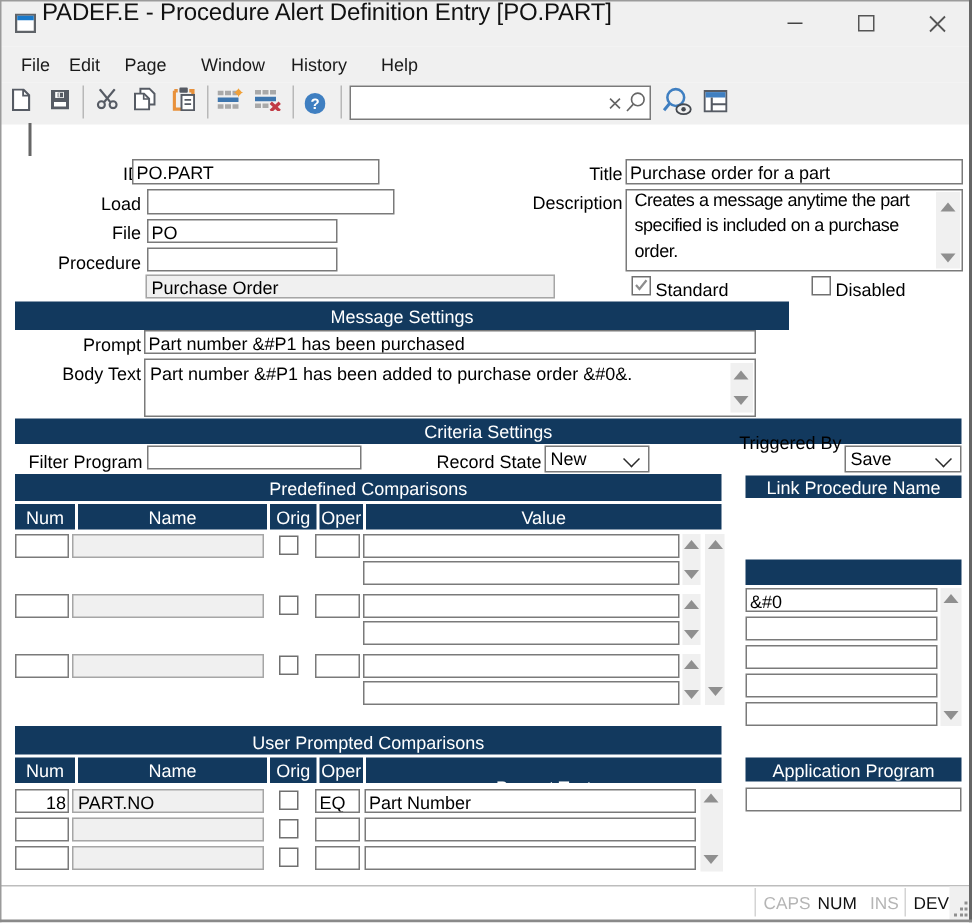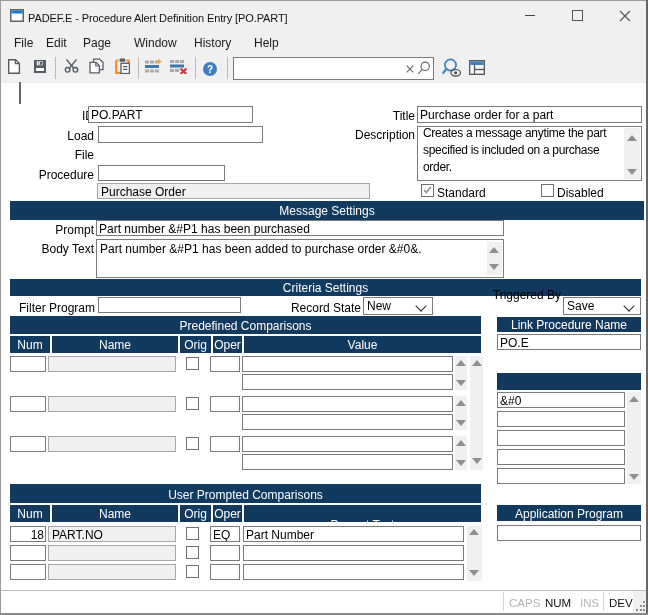--- a/index.html
+++ b/index.html
@@ -34,21 +34,21 @@
   <div class="abs" style="left:0;top:0;width:648px;height:1px;background:#9b9b9b;z-index:50"></div>
   <div class="abs" style="left:0;top:0;width:1px;height:615px;background:#9b9b9b;z-index:50"></div>
   <div class="abs" style="left:646px;top:0;width:2px;height:615px;background:#666;z-index:50"></div>
   <div class="abs" style="left:0;top:613px;width:648px;height:2px;background:#8a8a8a;z-index:50"></div>
 
   <div id="titlebar">
     <svg class="abs" style="left:10px;top:9px" width="14" height="13" viewBox="0 0 14 13">
       <rect x="0.75" y="0.75" width="12.5" height="11.5" fill="#fff" stroke="#5f6368" stroke-width="1.5"></rect>
       <rect x="1.5" y="1.5" width="11" height="3" fill="#1979ca"></rect>
     </svg>
-    <div class="abs" style="left:28px;top:12px;color:#111;font-size:11px;letter-spacing:-0.1px">PADEF.E - Procedure Alert Definition Entry [PO.PART]</div>
+    <div class="abs" style="left:28px;top:0;color:#111;font-size:16px;letter-spacing:-0.1px">PADEF.E - Procedure Alert Definition Entry [PO.PART]</div>
     <div class="abs" style="left:525px;top:15px;width:10px;height:1px;background:#444"></div>
     <div class="abs" style="left:572px;top:10px;width:11px;height:11px;border:1px solid #555"></div>
     <svg class="abs" style="left:619px;top:10px" width="12" height="12" viewBox="0 0 12 12">
       <path d="M1 1 L11 11 M11 1 L1 11" stroke="#555" stroke-width="1.2"></path>
     </svg>
   </div>
 
   <div id="menubar">
     <div class="menuitem" style="left:14px">File</div>
     <div class="menuitem" style="left:46px">Edit</div>
@@ -147,20 +147,21 @@
     </svg>
   </div>
 
   <div class="abs" style="left:19px;top:82px;width:2px;height:22px;background:#666"></div>
 
   <div class="lbl" style="left:0px;top:109px;width:94px">ID</div>
   <div class="inp" style="left:88px;top:106px;width:165px;height:17px">PO.PART</div>
   <div class="lbl" style="left:0px;top:129px;width:94px">Load</div>
   <div class="inp" style="left:98px;top:126px;width:165px;height:17px"></div>
   <div class="lbl" style="left:0px;top:148px;width:94px">File</div>
+  <div class="inp" style="left:98px;top:146px;width:127px;height:16px">PO</div>
   <div class="lbl" style="left:0px;top:168px;width:94px">Procedure</div>
   <div class="inp" style="left:98px;top:165px;width:127px;height:16px"></div>
   <div class="ro" style="left:97px;top:183px;width:273px;height:16px">Purchase Order</div>
 
   <div class="lbl" style="left:300px;top:109px;width:115px">Title</div>
   <div class="inp" style="left:417px;top:106px;width:225px;height:17px">Purchase order for a part</div>
   <div class="lbl" style="left:300px;top:128px;width:115px">Description</div>
   <div class="abs" style="left:417px;top:126px;width:225px;height:55px;border:1px solid #7a7a7a;background:#fff">
     <div class="abs" style="left:5px;top:-2px;width:197px;line-height:17px;letter-spacing:-0.3px">Creates a message anytime the part specified is included on a purchase order.</div>
     <div class="track" style="right:1px;top:1px;width:16px;height:51px"></div>
@@ -168,21 +169,21 @@
     <div class="adn" style="right:4px;top:42px"></div>
   </div>
   <div class="cb" style="left:421px;top:184px"></div>
   <svg class="abs" style="left:423px;top:186px" width="9" height="8" viewBox="0 0 9 8">
     <path d="M1 4 L3.3 6.6 L8 0.8" fill="none" stroke="#8d8d8d" stroke-width="1.5"></path>
   </svg>
   <div class="abs" style="left:437px;top:186px">Standard</div>
   <div class="cb" style="left:541px;top:184px"></div>
   <div class="abs" style="left:557px;top:186px">Disabled</div>
 
-  <div class="navy" style="left:10px;top:201px;width:634px;height:19px;padding-top:3px">Message Settings</div>
+  <div class="navy" style="left:10px;top:201px;width:516px;height:19px;padding-top:3px">Message Settings</div>
   <div class="lbl" style="left:0px;top:223px;width:94px">Prompt</div>
   <div class="inp" style="left:96px;top:220px;width:408px;height:16px">Part number &amp;#P1 has been purchased</div>
   <div class="lbl" style="left:0px;top:242px;width:94px">Body Text</div>
   <div class="abs" style="left:96px;top:239px;width:408px;height:39px;border:1px solid #7a7a7a;background:#fff">
     <div class="abs" style="left:3px;top:2px;white-space:nowrap">Part number &amp;#P1 has been added to purchase order &amp;#0&amp;.</div>
     <div class="track" style="right:1px;top:2px;width:15px;height:33px"></div>
     <div class="aup" style="right:4px;top:7px"></div>
     <div class="adn" style="right:4px;top:24px"></div>
   </div>
 
@@ -231,21 +232,20 @@
   <div class="track" style="left:455px;top:436px;width:12px;height:34px"></div>
   <div class="aup" style="left:456px;top:440px"></div>
   <div class="adn" style="left:456px;top:460px"></div>
   </div>
 
   <div class="track" style="left:470px;top:356px;width:13px;height:114px"></div>
   <div class="aup" style="left:472px;top:360px"></div>
   <div class="adn" style="left:472px;top:458px"></div>
 
   <div class="navy" style="left:497px;top:317px;width:144px;height:15px;padding-top:1px">Link Procedure Name</div>
-  <div class="inp" style="left:497px;top:334px;width:144px;height:16px">PO.E</div>
 
   <div class="navy" style="left:497px;top:373px;width:144px;height:15px;padding-top:17px">Link Script</div>
   <div id="linkrows">
   <div class="inp" style="left:497px;top:392px;width:128px;height:16px">&amp;#0</div>
   <div class="inp" style="left:497px;top:411px;width:128px;height:16px"></div>
   <div class="inp" style="left:497px;top:430px;width:128px;height:16px"></div>
   <div class="inp" style="left:497px;top:449px;width:128px;height:16px"></div>
   <div class="inp" style="left:497px;top:468px;width:128px;height:16px"></div>
   </div>
   <div class="track" style="left:627px;top:392px;width:14px;height:92px"></div>

